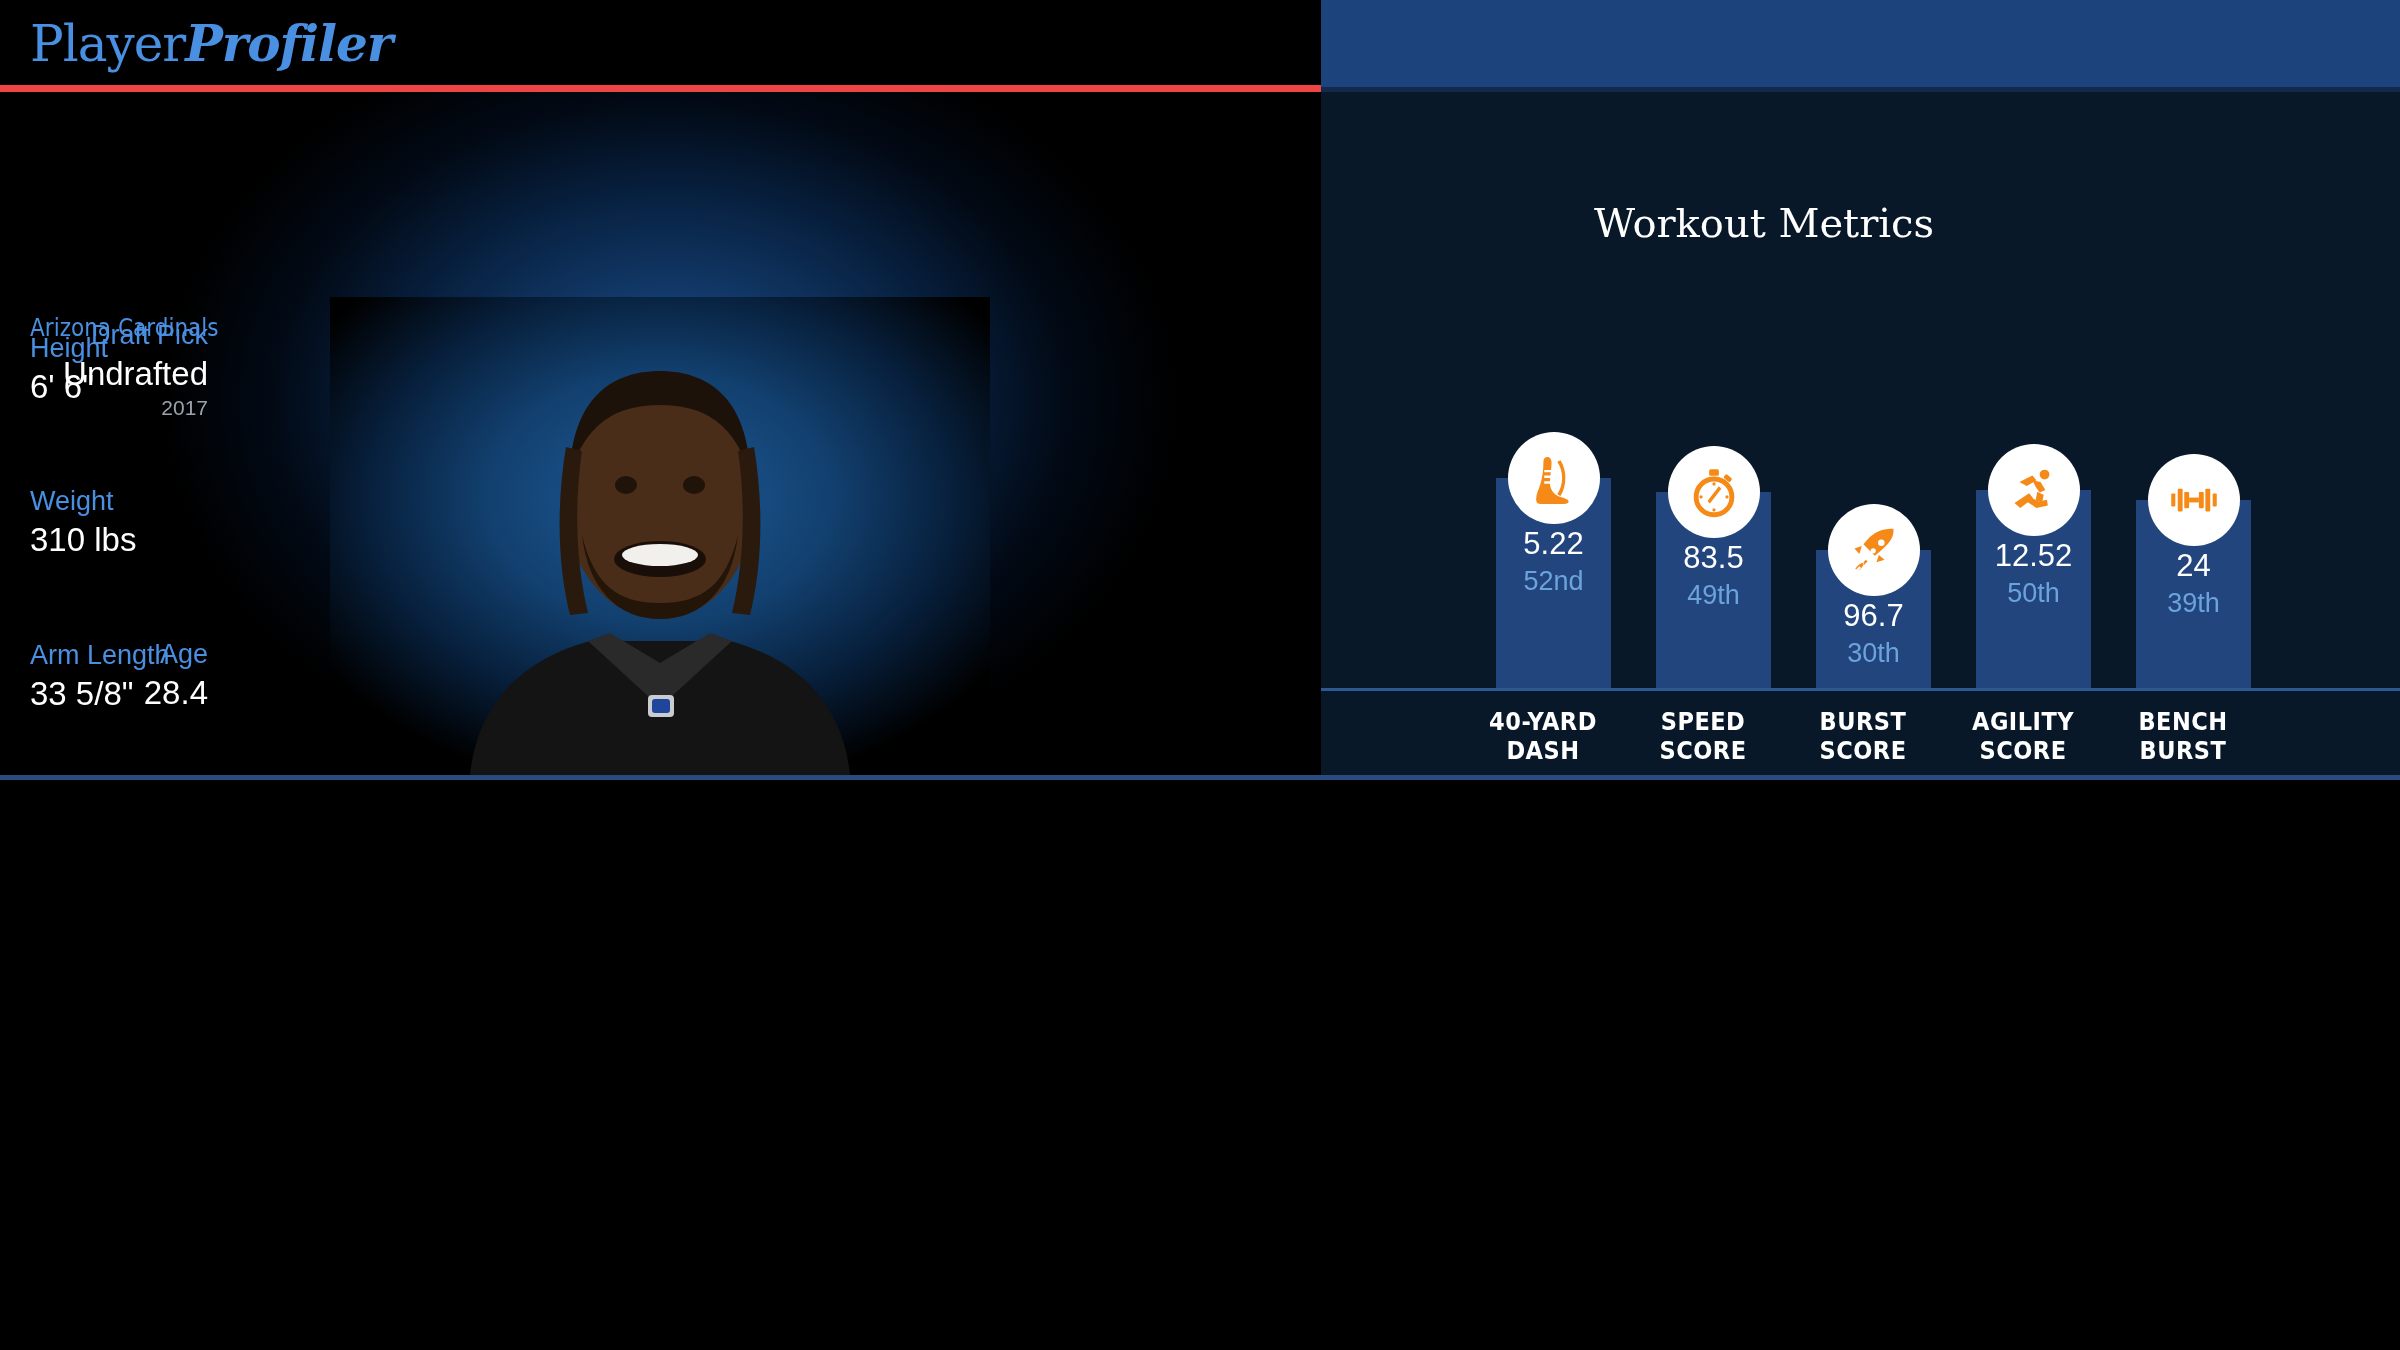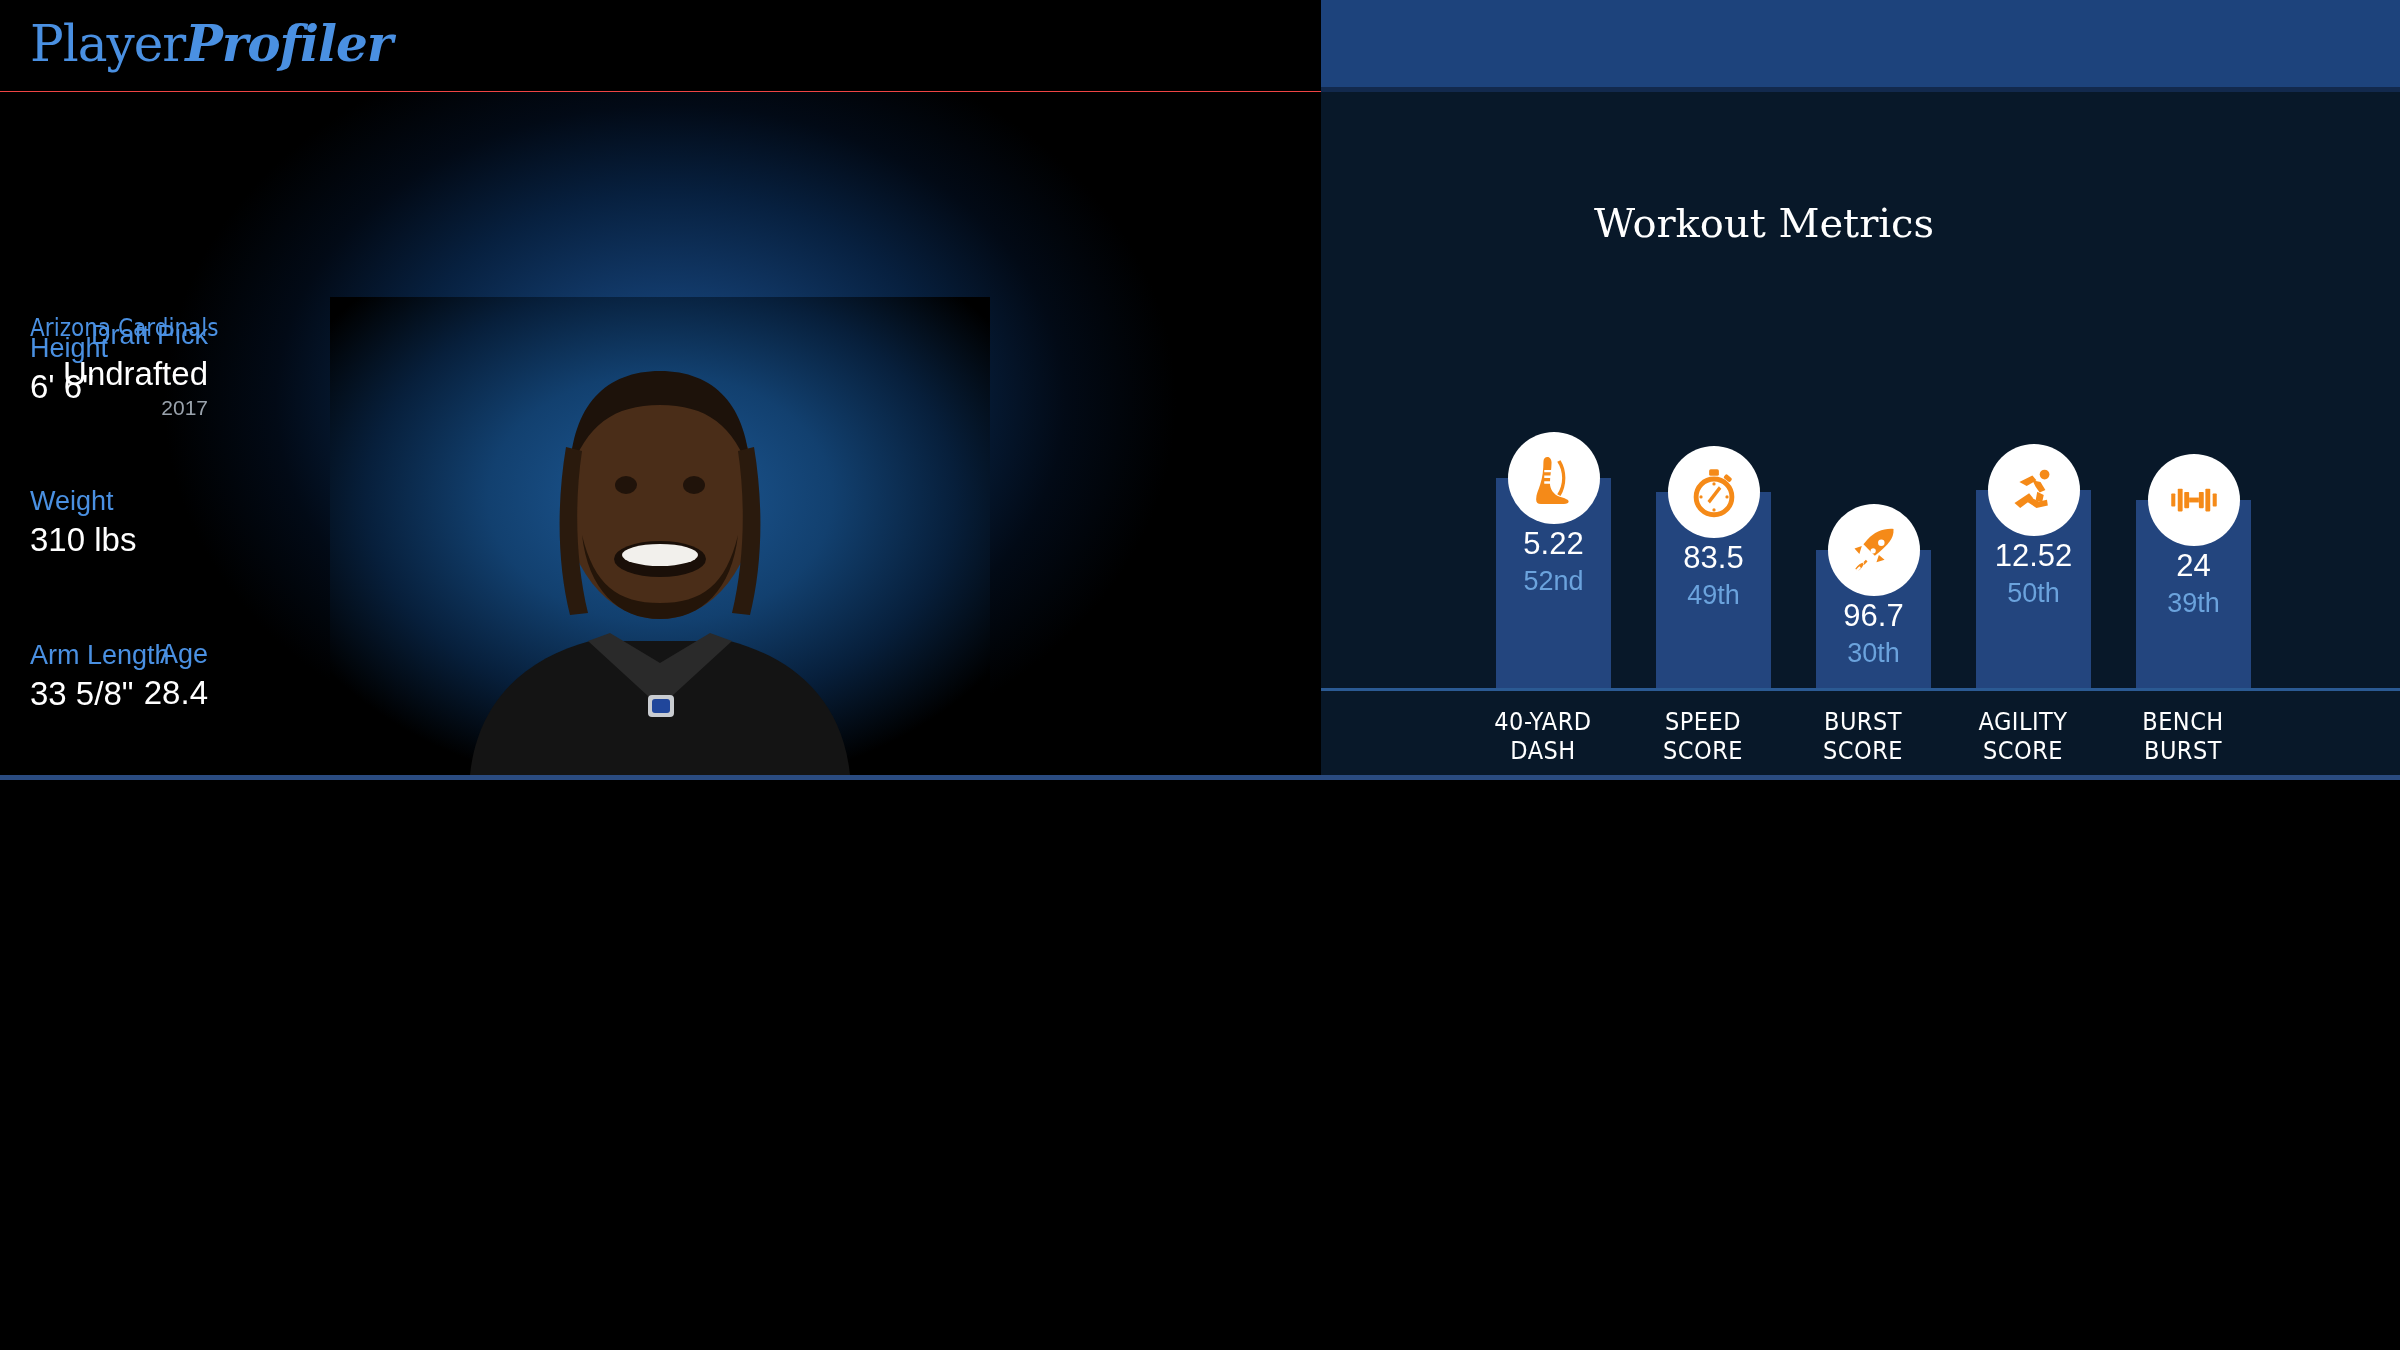--- a/index.html
+++ b/index.html
@@ -4,21 +4,21 @@
 <style>
   * { margin:0; padding:0; box-sizing:border-box; }
   html,body { width:2400px; height:1350px; background:#000; overflow:hidden; }
   body { font-family:"Liberation Sans", sans-serif; -webkit-font-smoothing:antialiased; }
 
   .page { position:relative; width:2400px; height:1350px; background:#000; }
 
   
   .topbar { position:absolute; left:0; top:0; width:2400px; height:92px; }
   .topbar-left  { position:absolute; left:0; top:0; width:1321px; height:92px; background:#000;
-                  border-bottom:1px solid #ef4444; }
+                  border-bottom:7px solid #ef4444; }
   .topbar-right { position:absolute; left:1321px; top:0; width:1079px; height:92px; background:#1d437c;
                   border-bottom:5px solid #12294d; display:flex; align-items:center; }
 
   .logo { position:absolute; left:30px; top:14px; font-family:"DejaVu Serif", serif;
           font-size:50px; letter-spacing:-1px; color:#4a90e2; white-space:nowrap; }
   .logo .lg-a { font-weight:400; }
   .logo .lg-b { font-weight:700; font-style:italic; }
 
   
   .content { position:absolute; left:0; top:92px; width:2400px; height:683px; }
@@ -54,21 +54,21 @@
   .chart { position:absolute; left:11px; top:0; width:1194px; height:596px; }
   .bar-col { position:absolute; bottom:0; width:115px; }
   .bar { position:absolute; left:0; bottom:0; width:115px; background:#23457e; }
   .bar .v   { position:absolute; left:0; width:115px; text-align:center; font-size:31px; color:#ffffff; }
   .bar .pct { position:absolute; left:0; width:115px; text-align:center; font-size:27px; color:#6ba3dd; }
   .icon-circle { position:absolute; left:50%; transform:translateX(-50%); width:92px; height:92px;
                  border-radius:50%; background:#ffffff; display:flex; align-items:center; justify-content:center; }
   .icon-circle svg { width:52px; height:52px; fill:#f58a18; }
 
   .axis-line { position:absolute; left:0; top:596px; width:1079px; height:3px; background:#2b5a93; }
-  .labels { position:absolute; left:0; top:599px; width:1079px; height:84px; }
+  .labels { position:absolute; left:0; top:599px; width:1079px; height:84px;font-weight:bold; }
   .axis-label { position:absolute; top:17px; width:140px; text-align:center;
                 font-family:"DejaVu Sans Condensed","Liberation Sans", sans-serif;
                 font-size:25px; line-height:1.15; letter-spacing:.5px; color:#ffffff; }
 
   .bottom-rule { position:absolute; left:0; top:775px; width:2400px; height:5px; background:#2a4b80; }
   .below { position:absolute; left:0; top:780px; width:2400px; height:570px; background:#000; }
 </style>
 </head>
 <body>
 

